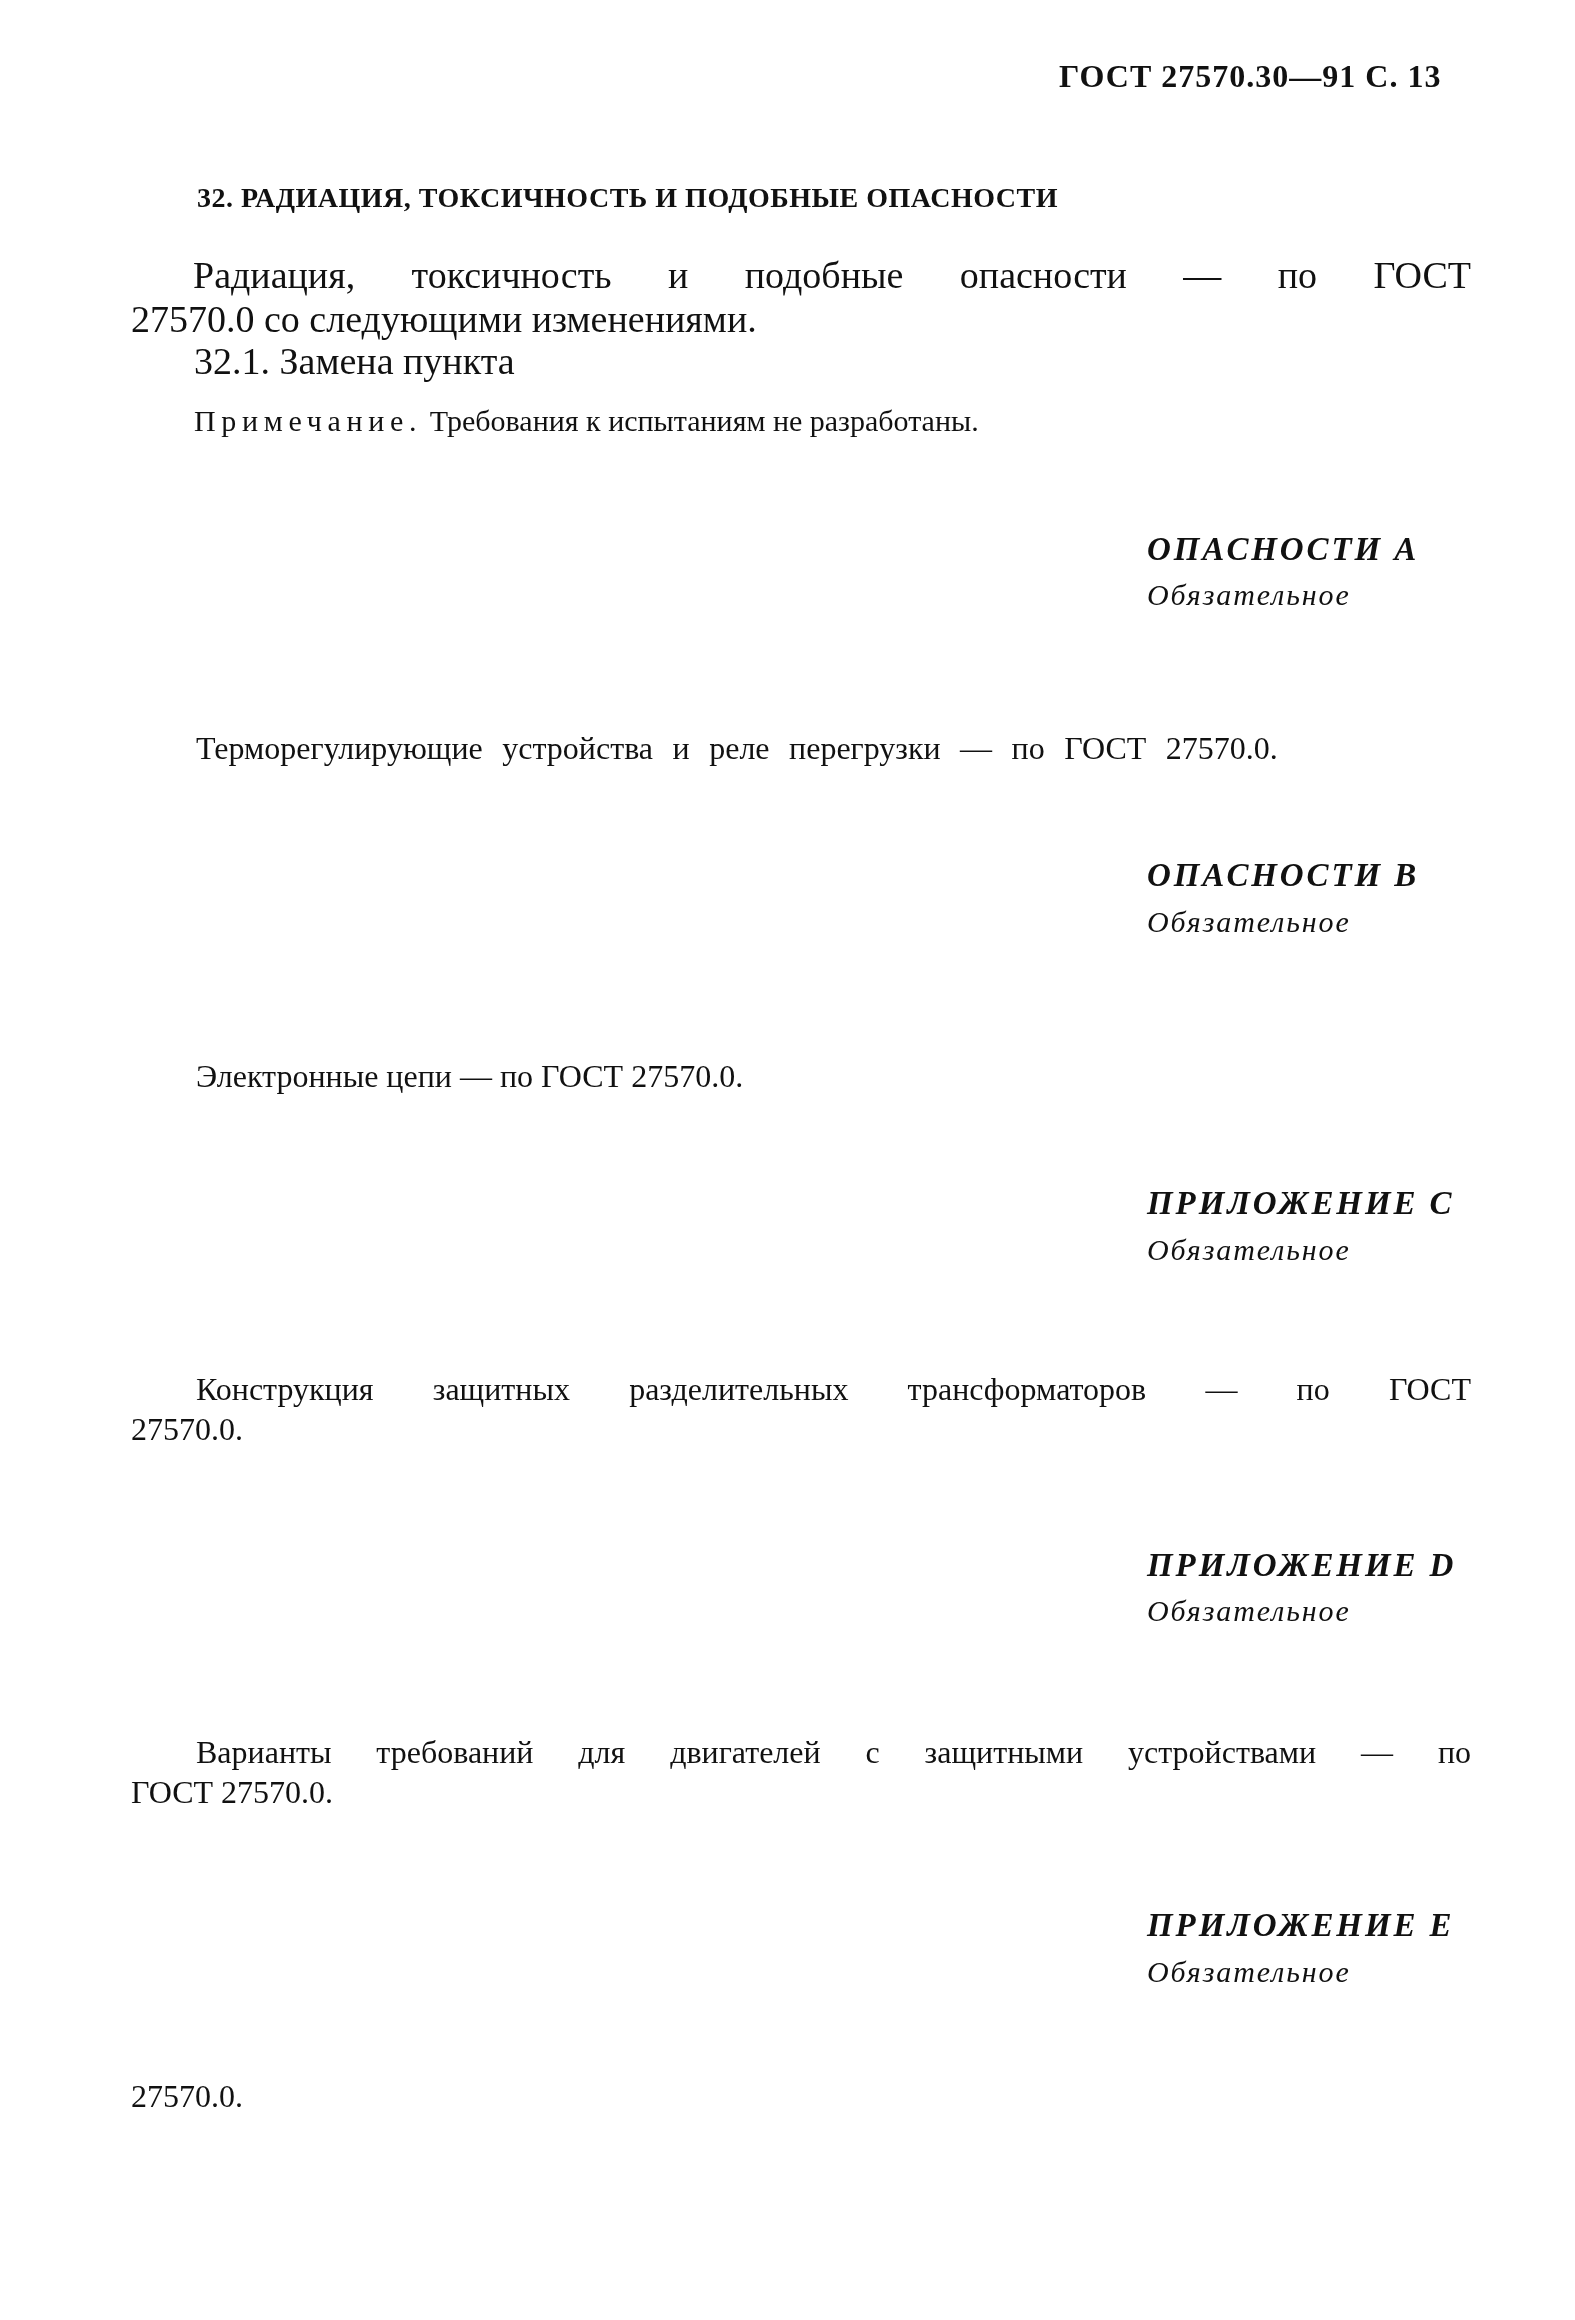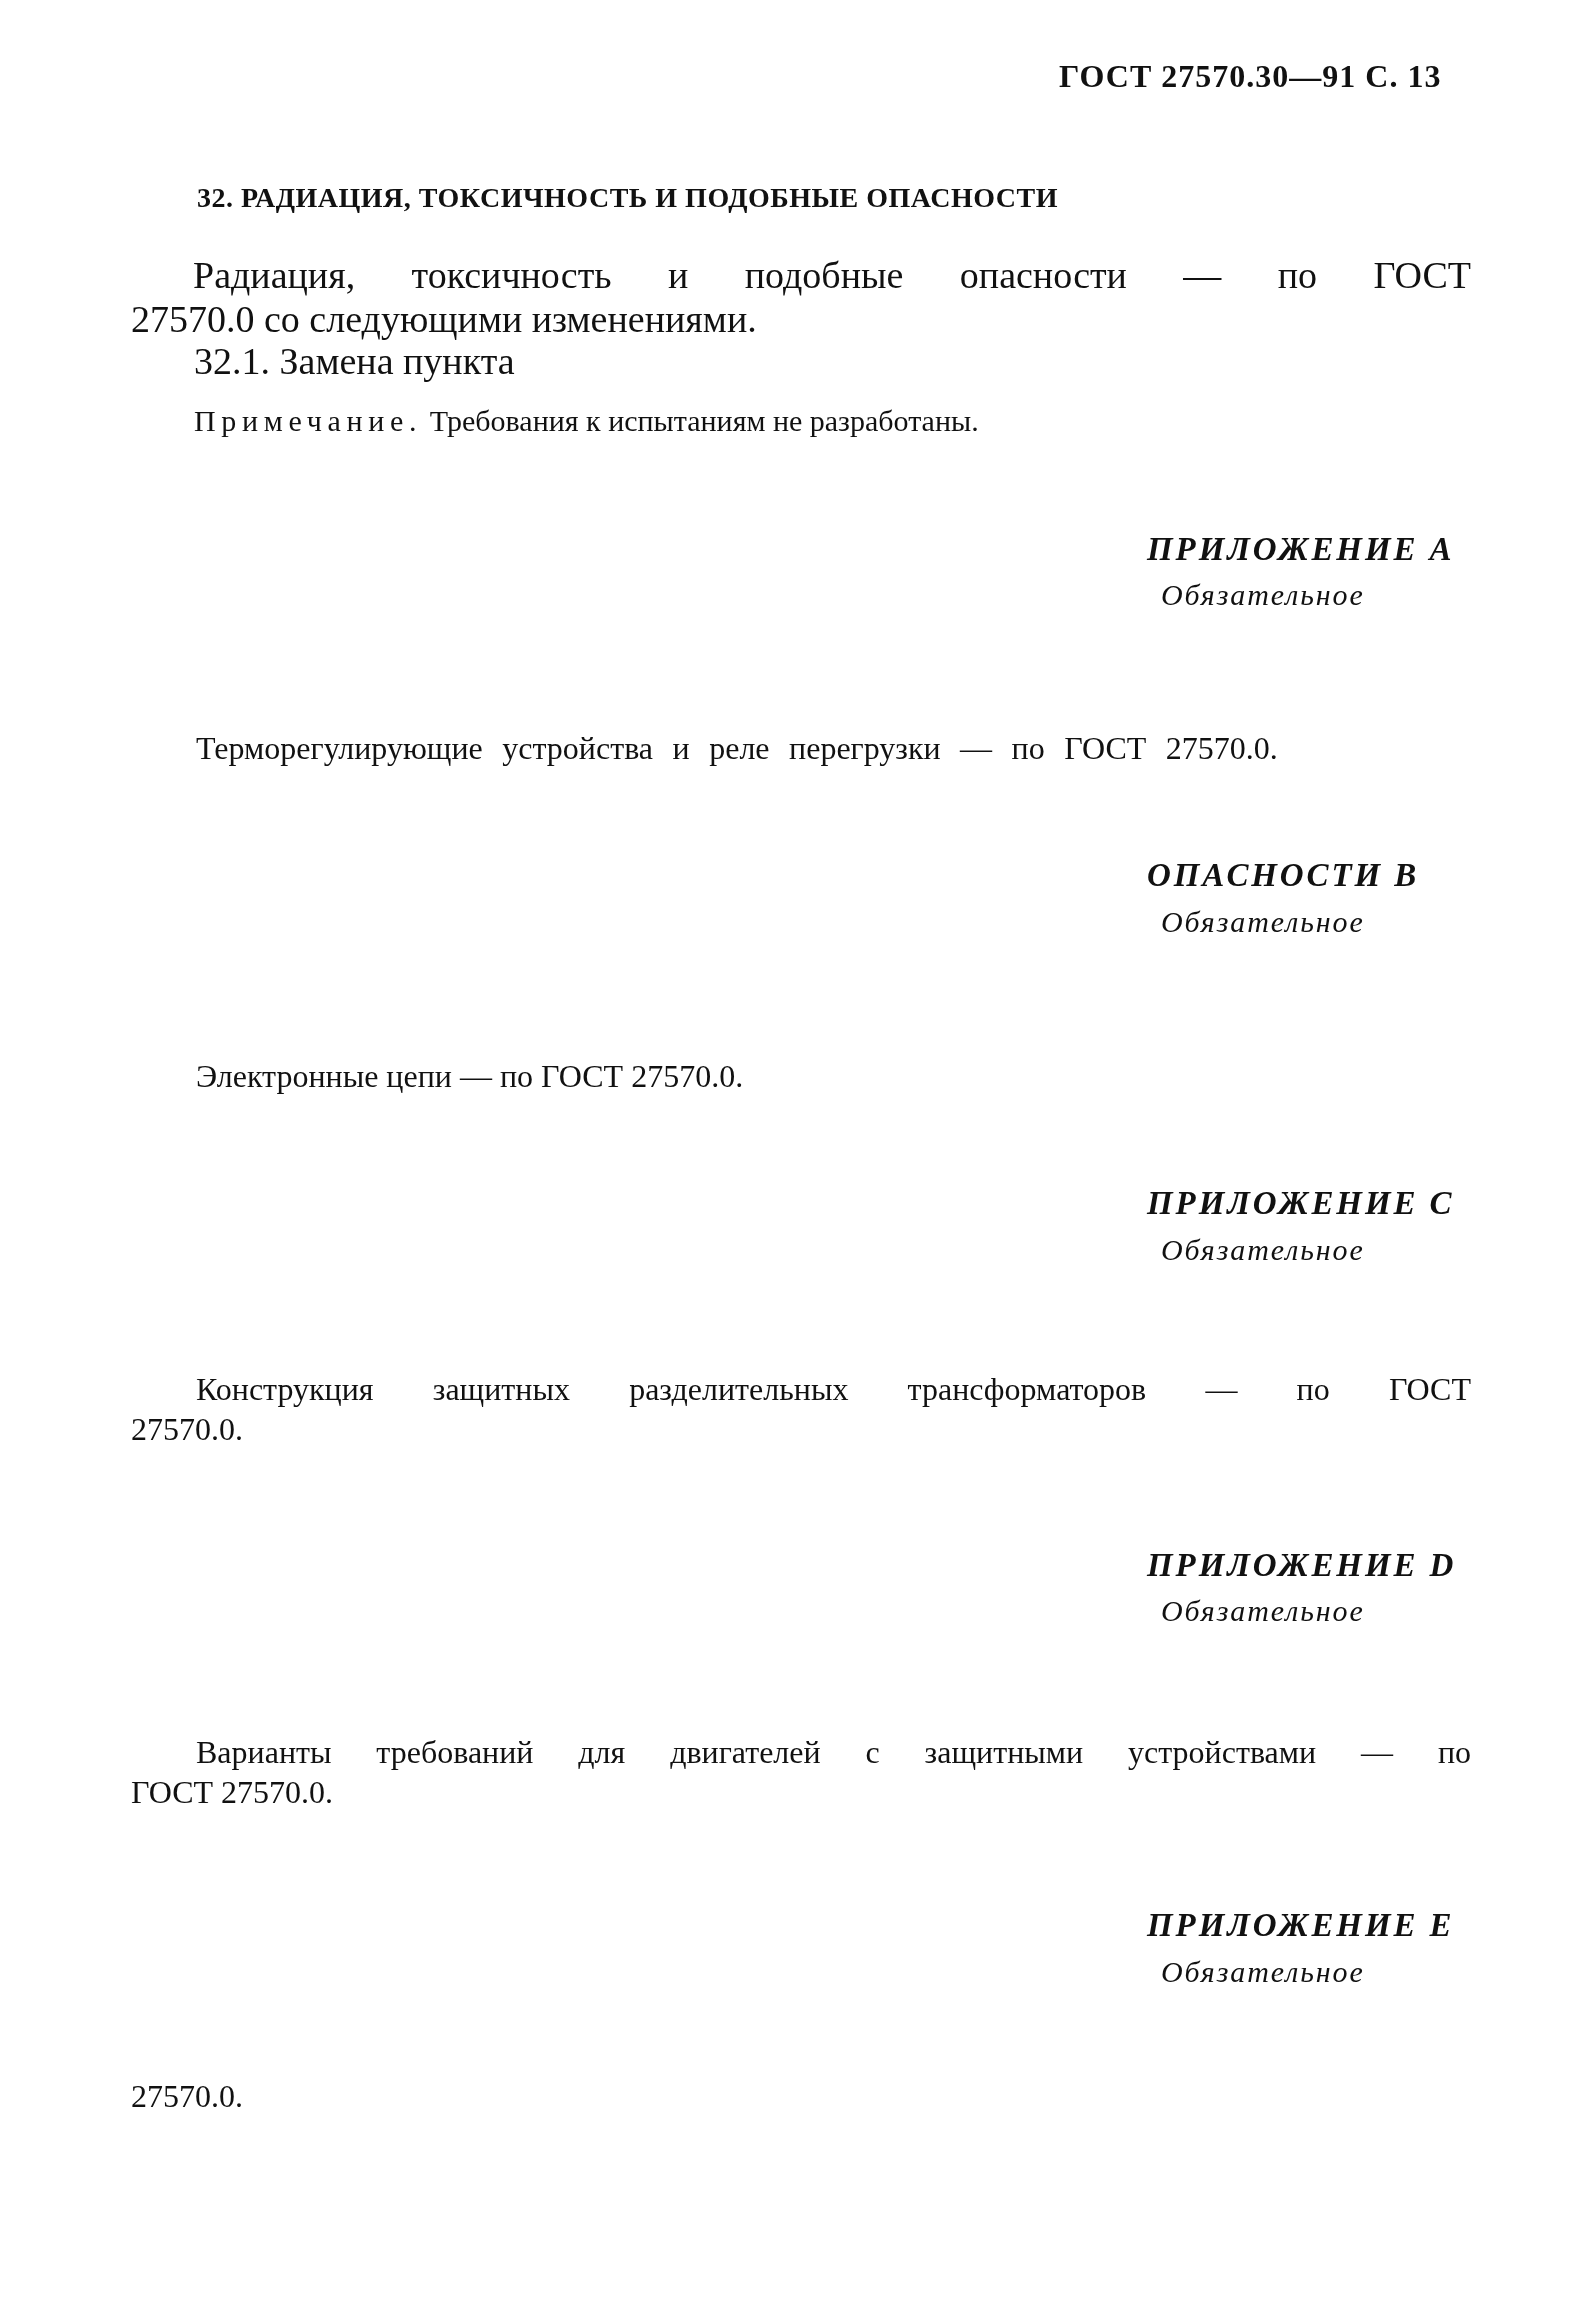--- a/index.html
+++ b/index.html
@@ -7,21 +7,21 @@
   .abs{position:absolute;}
   .header{left:1059px;top:50px;font-size:32px;font-weight:bold;letter-spacing:1px;white-space:nowrap;margin-top:8px;}
   .section-title{left:197px;top:182px;font-size:28px;font-weight:bold;letter-spacing:0.5px;white-space:nowrap;}
   .body-lg{font-size:38px;line-height:44px;}
   .para1{left:131px;top:253px;width:1340px;text-align:justify;text-align-last:left;}
   .para1 .first{text-indent:62px;text-align:justify;text-align-last:justify;display:block;}
   .sub{left:194px;top:339px;white-space:nowrap;}
   .note{left:194px;top:404px;font-size:30px;white-space:nowrap;}
   .note .spaced{letter-spacing:5.7px;}
   .app-title{font-style:italic;font-weight:bold;font-size:33px;letter-spacing:2.9px;white-space:nowrap;}
-  .app-sub{font-style:italic;font-size:30px;letter-spacing:1.9px;white-space:nowrap;margin-left:14px;}
+  .app-sub{font-style:italic;font-size:30px;letter-spacing:1.9px;white-space:nowrap;}
   .txt{font-size:32px;line-height:40px;}
   .justify{text-align:justify;text-align-last:left;}
   .justify .line1{display:block;text-indent:65px;text-align:justify;text-align-last:justify;}
 </style>
 </head>
 <body>
 
 <div class="abs header">
   <span>ГОСТ 27570.30—91</span>
   <span>С. 13</span>
@@ -34,21 +34,21 @@
   <span>27570.0 со следующими изменениями.</span>
 </div>
 
 <div class="abs body-lg sub">32.1. Замена пункта</div>
 
 <div class="abs note">
   <span class="spaced">Примечание.</span>
   <span>Требования к испытаниям не разработаны.</span>
 </div>
 
-<div class="abs app-title" style="left:1147px;top:531px;">ПРИЛОЖЕНИЕ А</div>
+<div class="abs app-title" style="left:1147px;top:531px;">ОПАСНОСТИ А</div>
 <div class="abs app-sub" style="left:1147px;top:578px;">Обязательное</div>
 <div class="abs txt" style="left:196px;top:728px;width:1276px;">
   <span style="word-spacing:11.5px;">Терморегулирующие устройства и реле перегрузки — по ГОСТ 27570.0.</span>
 </div>
 
 <div class="abs app-title" style="left:1147px;top:857px;">ОПАСНОСТИ В</div>
 <div class="abs app-sub" style="left:1147px;top:905px;">Обязательное</div>
 <div class="abs txt" style="left:196px;top:1056px;">
   <span>Электронные цепи — по ГОСТ 27570.0.</span>
 </div>

